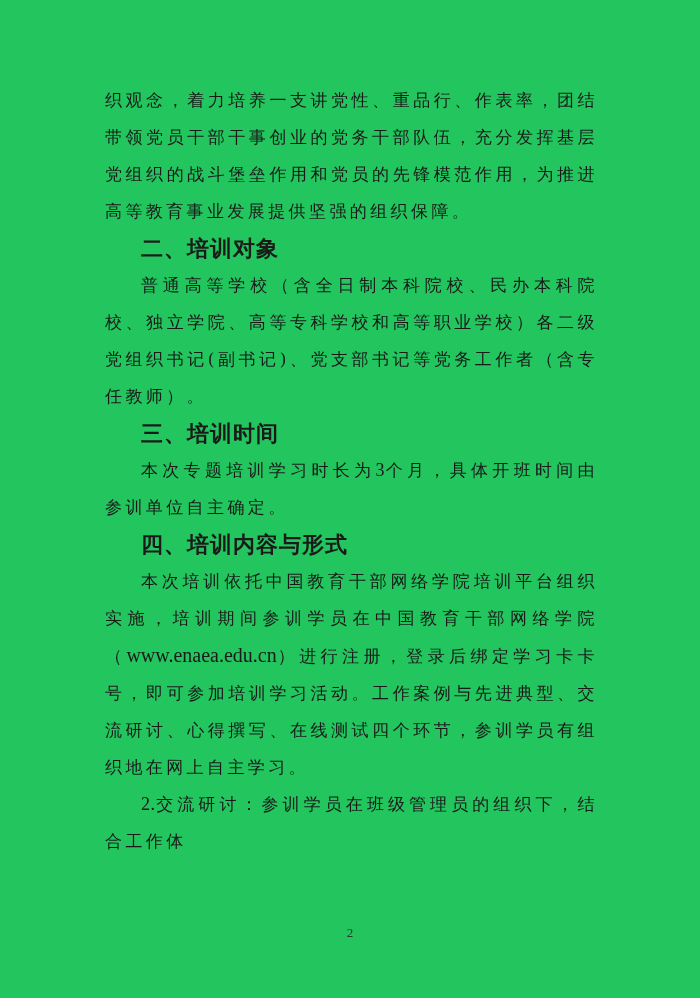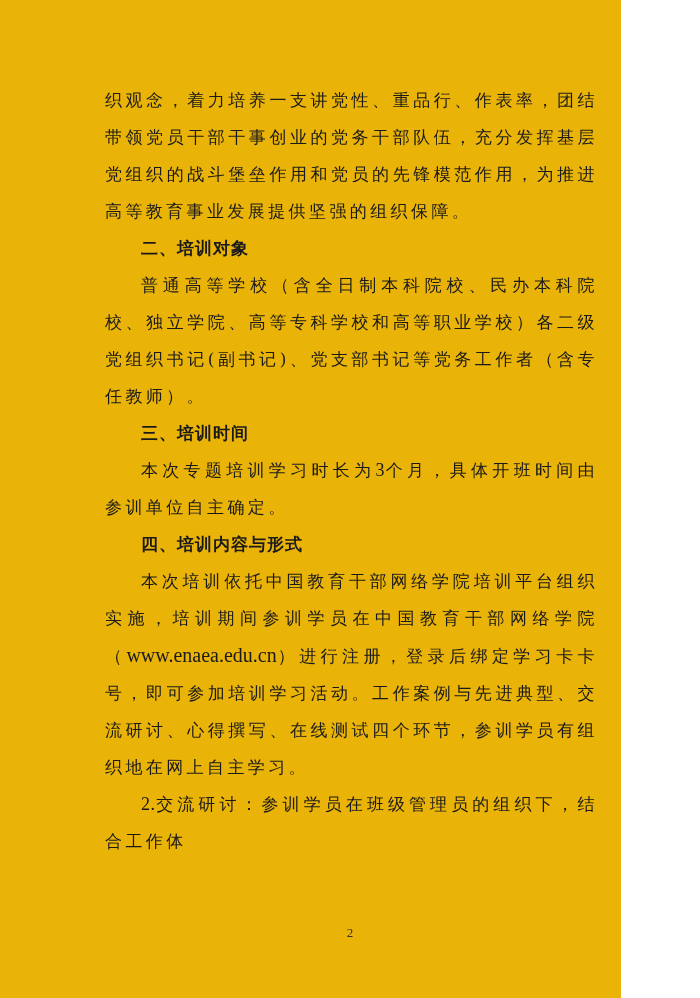--- a/index.html
+++ b/index.html
@@ -10,23 +10,23 @@
     body {
       width: 700px;
       height: 998px;
       position: relative;
       overflow: hidden;
       color: #1a1a1a;
     }
     .page {
       position: absolute;
       left: 0; top: 0;
-      width: 621px;
+      width: 700px;
       height: 998px;
-      background: #eab308;
+      background: #22c55e;
     }
     .content {
       position: absolute;
       left: 105px;
       top: 82px;
       width: 493px;
       font-family: "DejaVu Serif", "Liberation Serif", serif;
       font-size: 17px;
       line-height: 37px;
       letter-spacing: 3.4px;
@@ -38,21 +38,21 @@
       padding: 0;
     }
     .indent {
       text-indent: 36px;
     }
     .heading {
       font-family: "DejaVu Sans", "Liberation Sans", sans-serif;
       font-weight: bold;
       letter-spacing: 1px;
       text-indent: 36px;
-      font-size: 17px;
+      font-size: 22px;
     }
     .num {
       font-family: "Liberation Serif", "DejaVu Serif", serif;
       font-size: 18px;
       letter-spacing: 0.5px;
     }
     .url {
       font-family: "Liberation Serif", "DejaVu Serif", serif;
       font-size: 20px;
       letter-spacing: 0;

